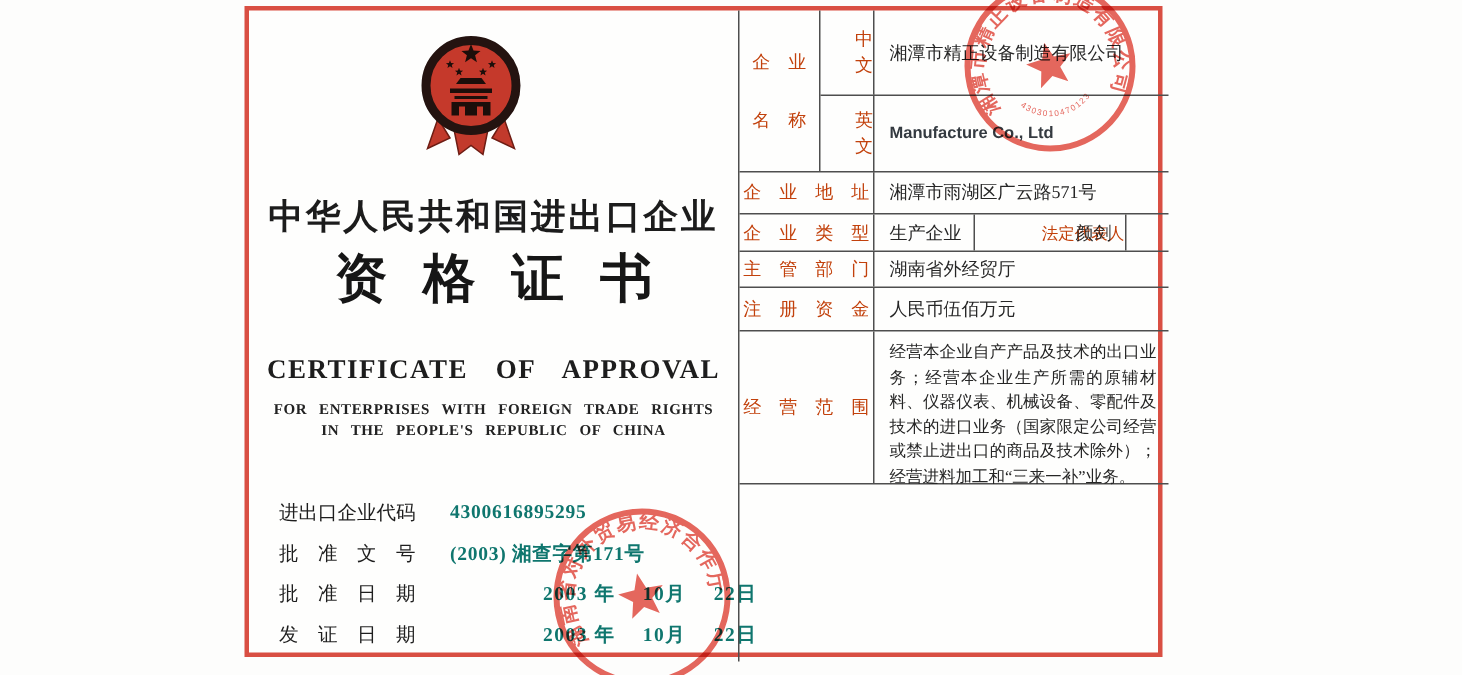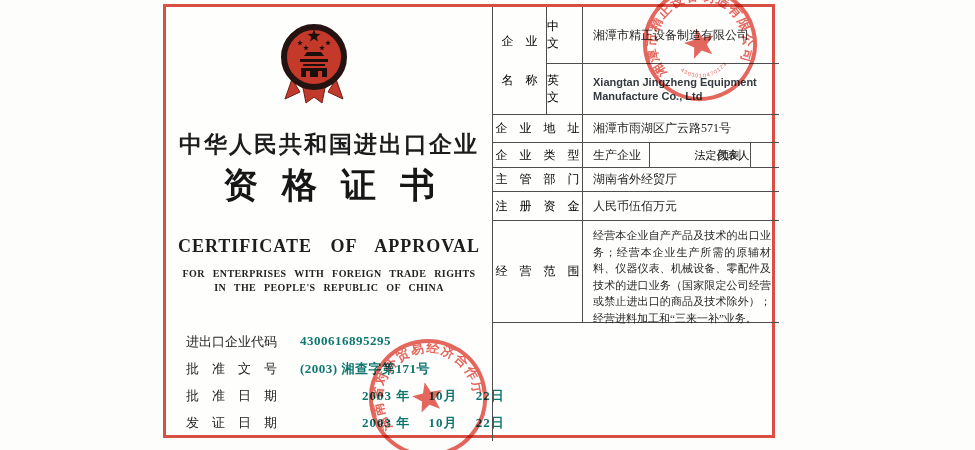--- a/index.html
+++ b/index.html
@@ -35,21 +35,21 @@
   .field-value.date { left:176px; letter-spacing:1px; }
 
   
   .tbl { position:absolute; left:326px; top:0; width:286px; height:434px;
          border-left:1px solid #4e4e4e; font-size:12px; }
   .row { position:absolute; left:0; width:286px; border-bottom:1px solid #4e4e4e; }
   .row.last { border-bottom:none; }
   .cell { position:absolute; top:0; height:100%; }
   .v-div { border-right:1px solid #4e4e4e; }
   .lbl { display:flex; align-items:center; justify-content:center;
-         color:#000000; text-align:left; }
+         color:#c2410c; text-align:right; }
   .val { display:flex; align-items:center; padding-left:10px; color:#262626; }
 
   .name-col-a { left:0; width:54px; flex-direction:column; justify-content:center; gap:22px; }
   .name-col-b-top { left:54px; width:36px; height:56px; }
   .name-col-b-bot { left:54px; width:36px; top:56px; height:52px; }
   .name-cn-cell { left:90px; width:196px; height:56px; }
   .name-en-cell { left:90px; width:196px; top:56px; height:52px; flex-direction:column;
                   align-items:flex-start; justify-content:center; }
   .hline-name { position:absolute; left:54px; top:56px; width:232px; height:0;
                 border-top:1px solid #4e4e4e; }
@@ -126,21 +126,20 @@
 
       <div class="row" style="top:0; height:108px">
         <div class="cell lbl v-div name-col-a">
           <span>企　业</span>
           <span>名　称</span>
         </div>
         <div class="cell lbl v-div name-col-b-top">中　文</div>
         <div class="cell lbl v-div name-col-b-bot">英　文</div>
         <div class="cell val name-cn-cell">湘潭市精正设备制造有限公司</div>
         <div class="cell val name-en-cell">
-          <span class="en-name">Xiangtan Jingzheng Equipment</span>
           <span class="en-name">Manufacture Co., Ltd</span>
         </div>
         <div class="hline-name"></div>
       </div>
 
       <div class="row" style="top:108px; height:28px">
         <div class="cell lbl v-div lbl-90">企　业　地　址</div>
         <div class="cell val val-rest">湘潭市雨湖区广云路571号</div>
       </div>
 

